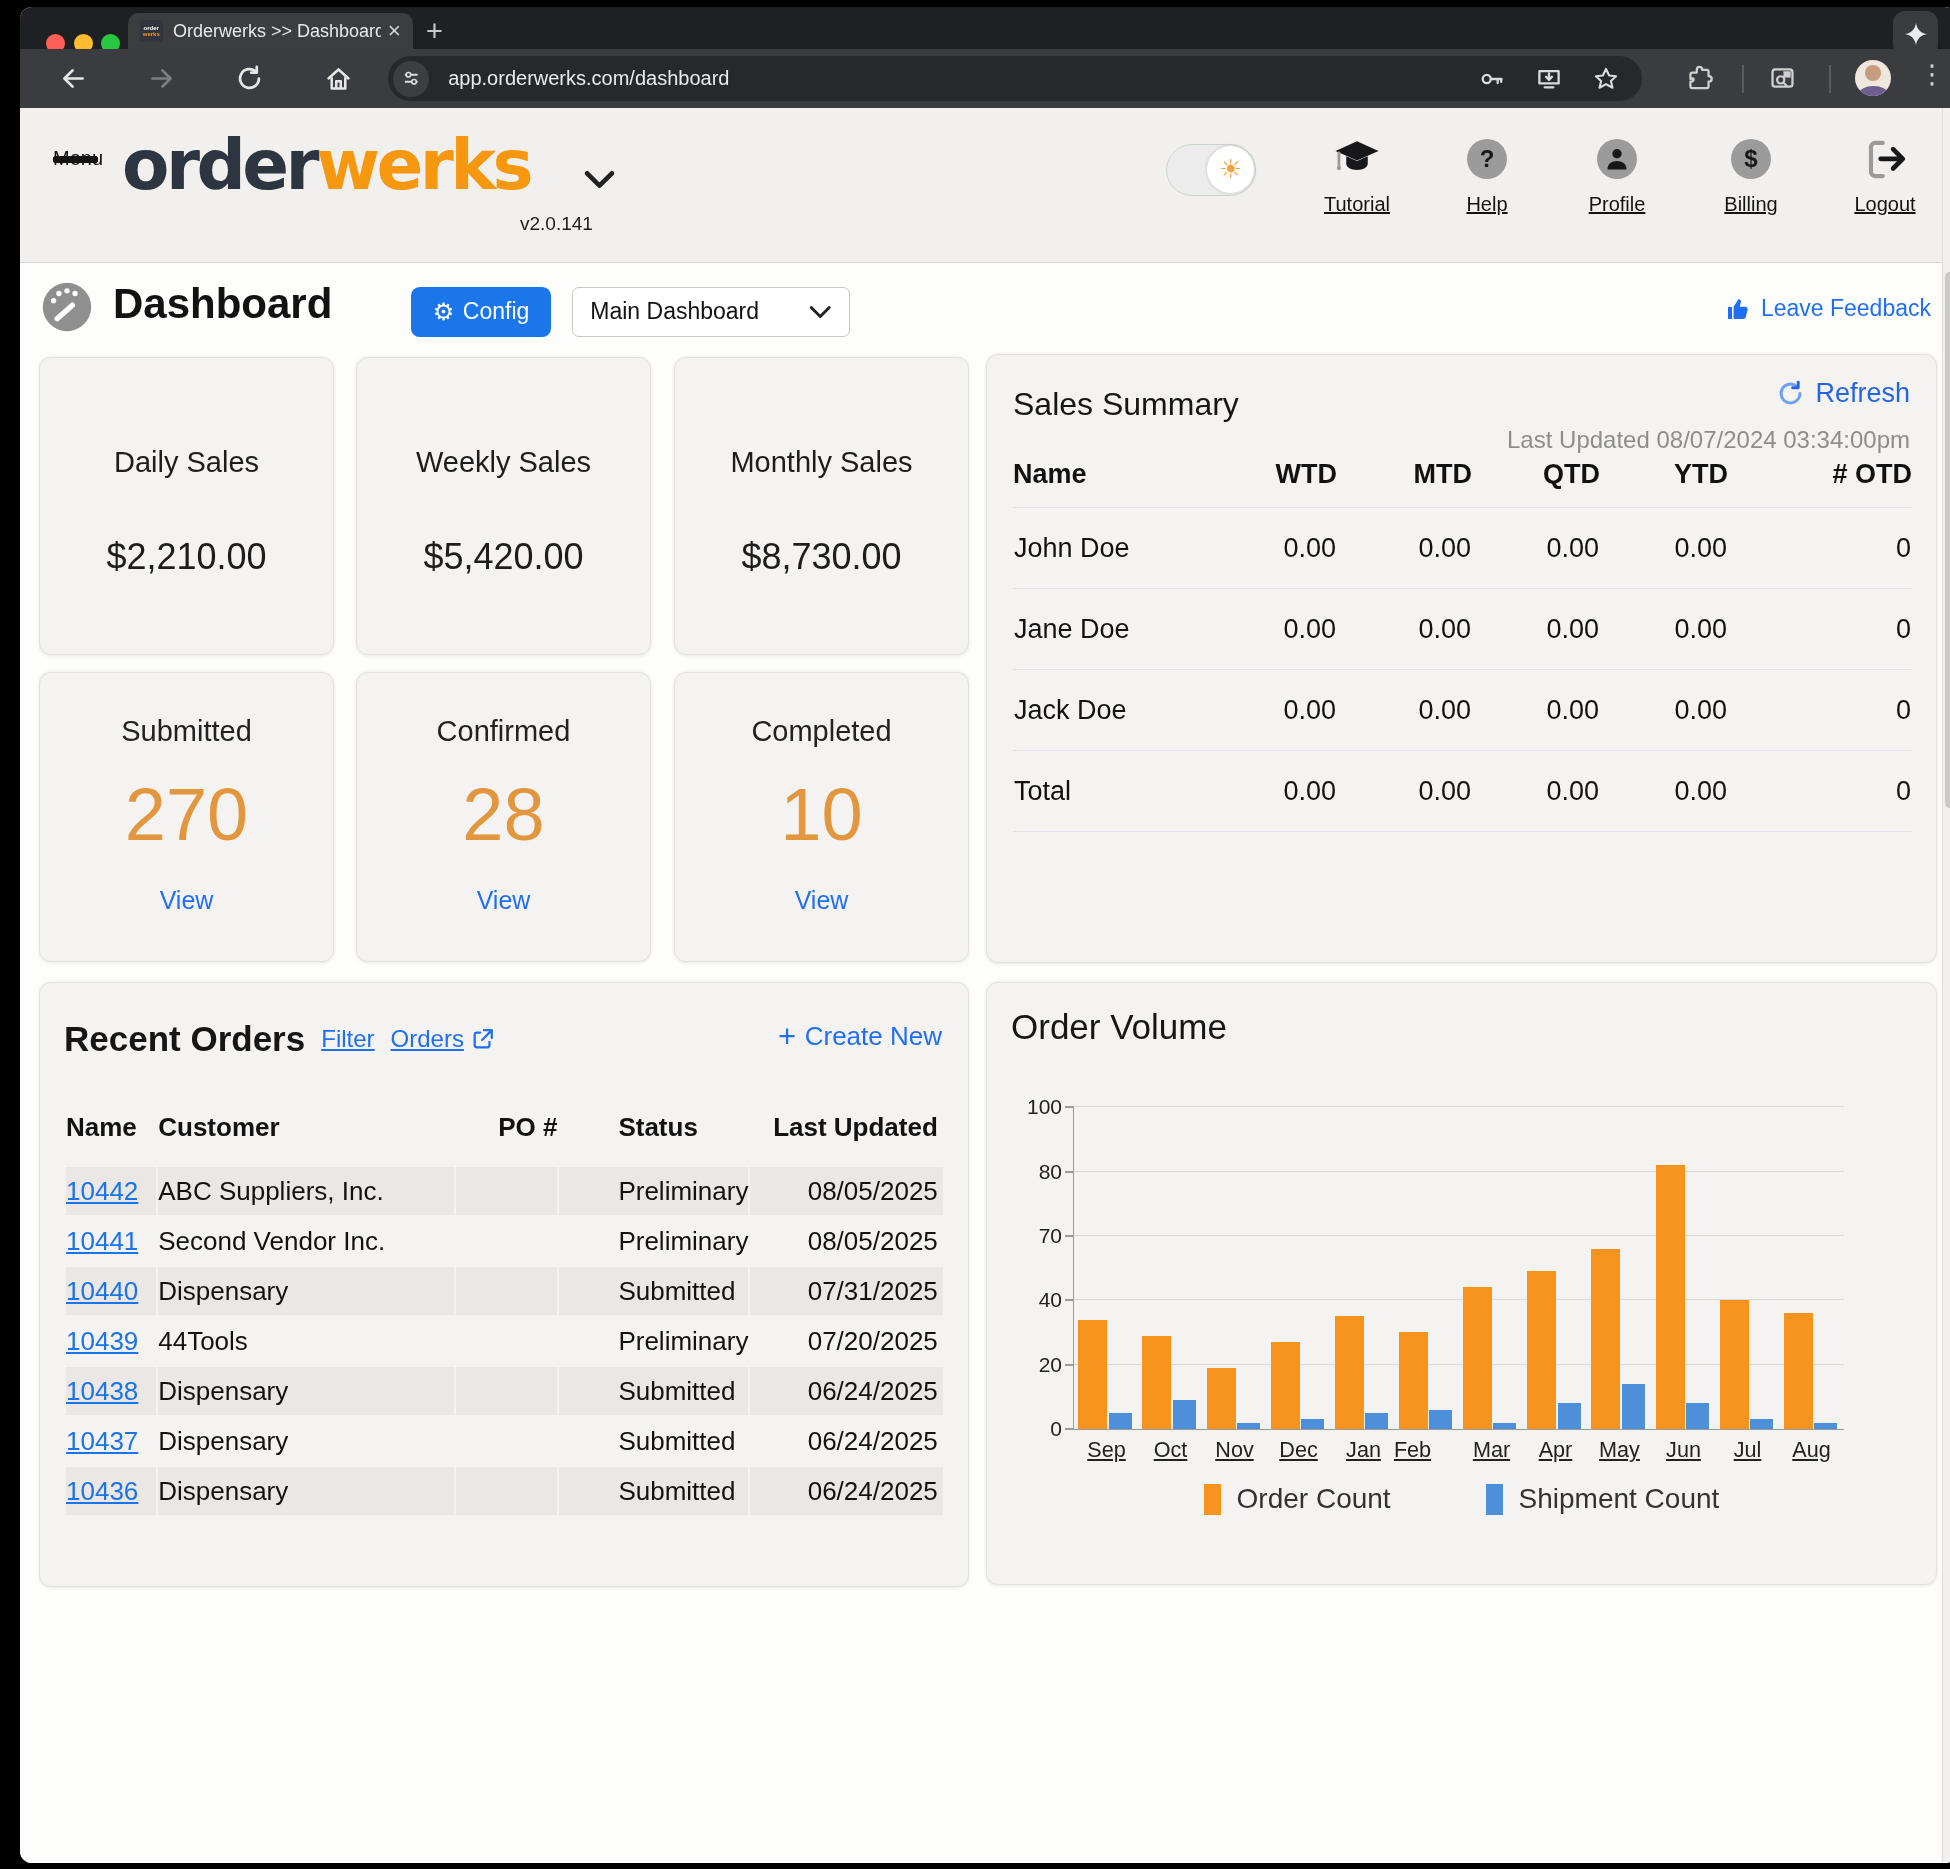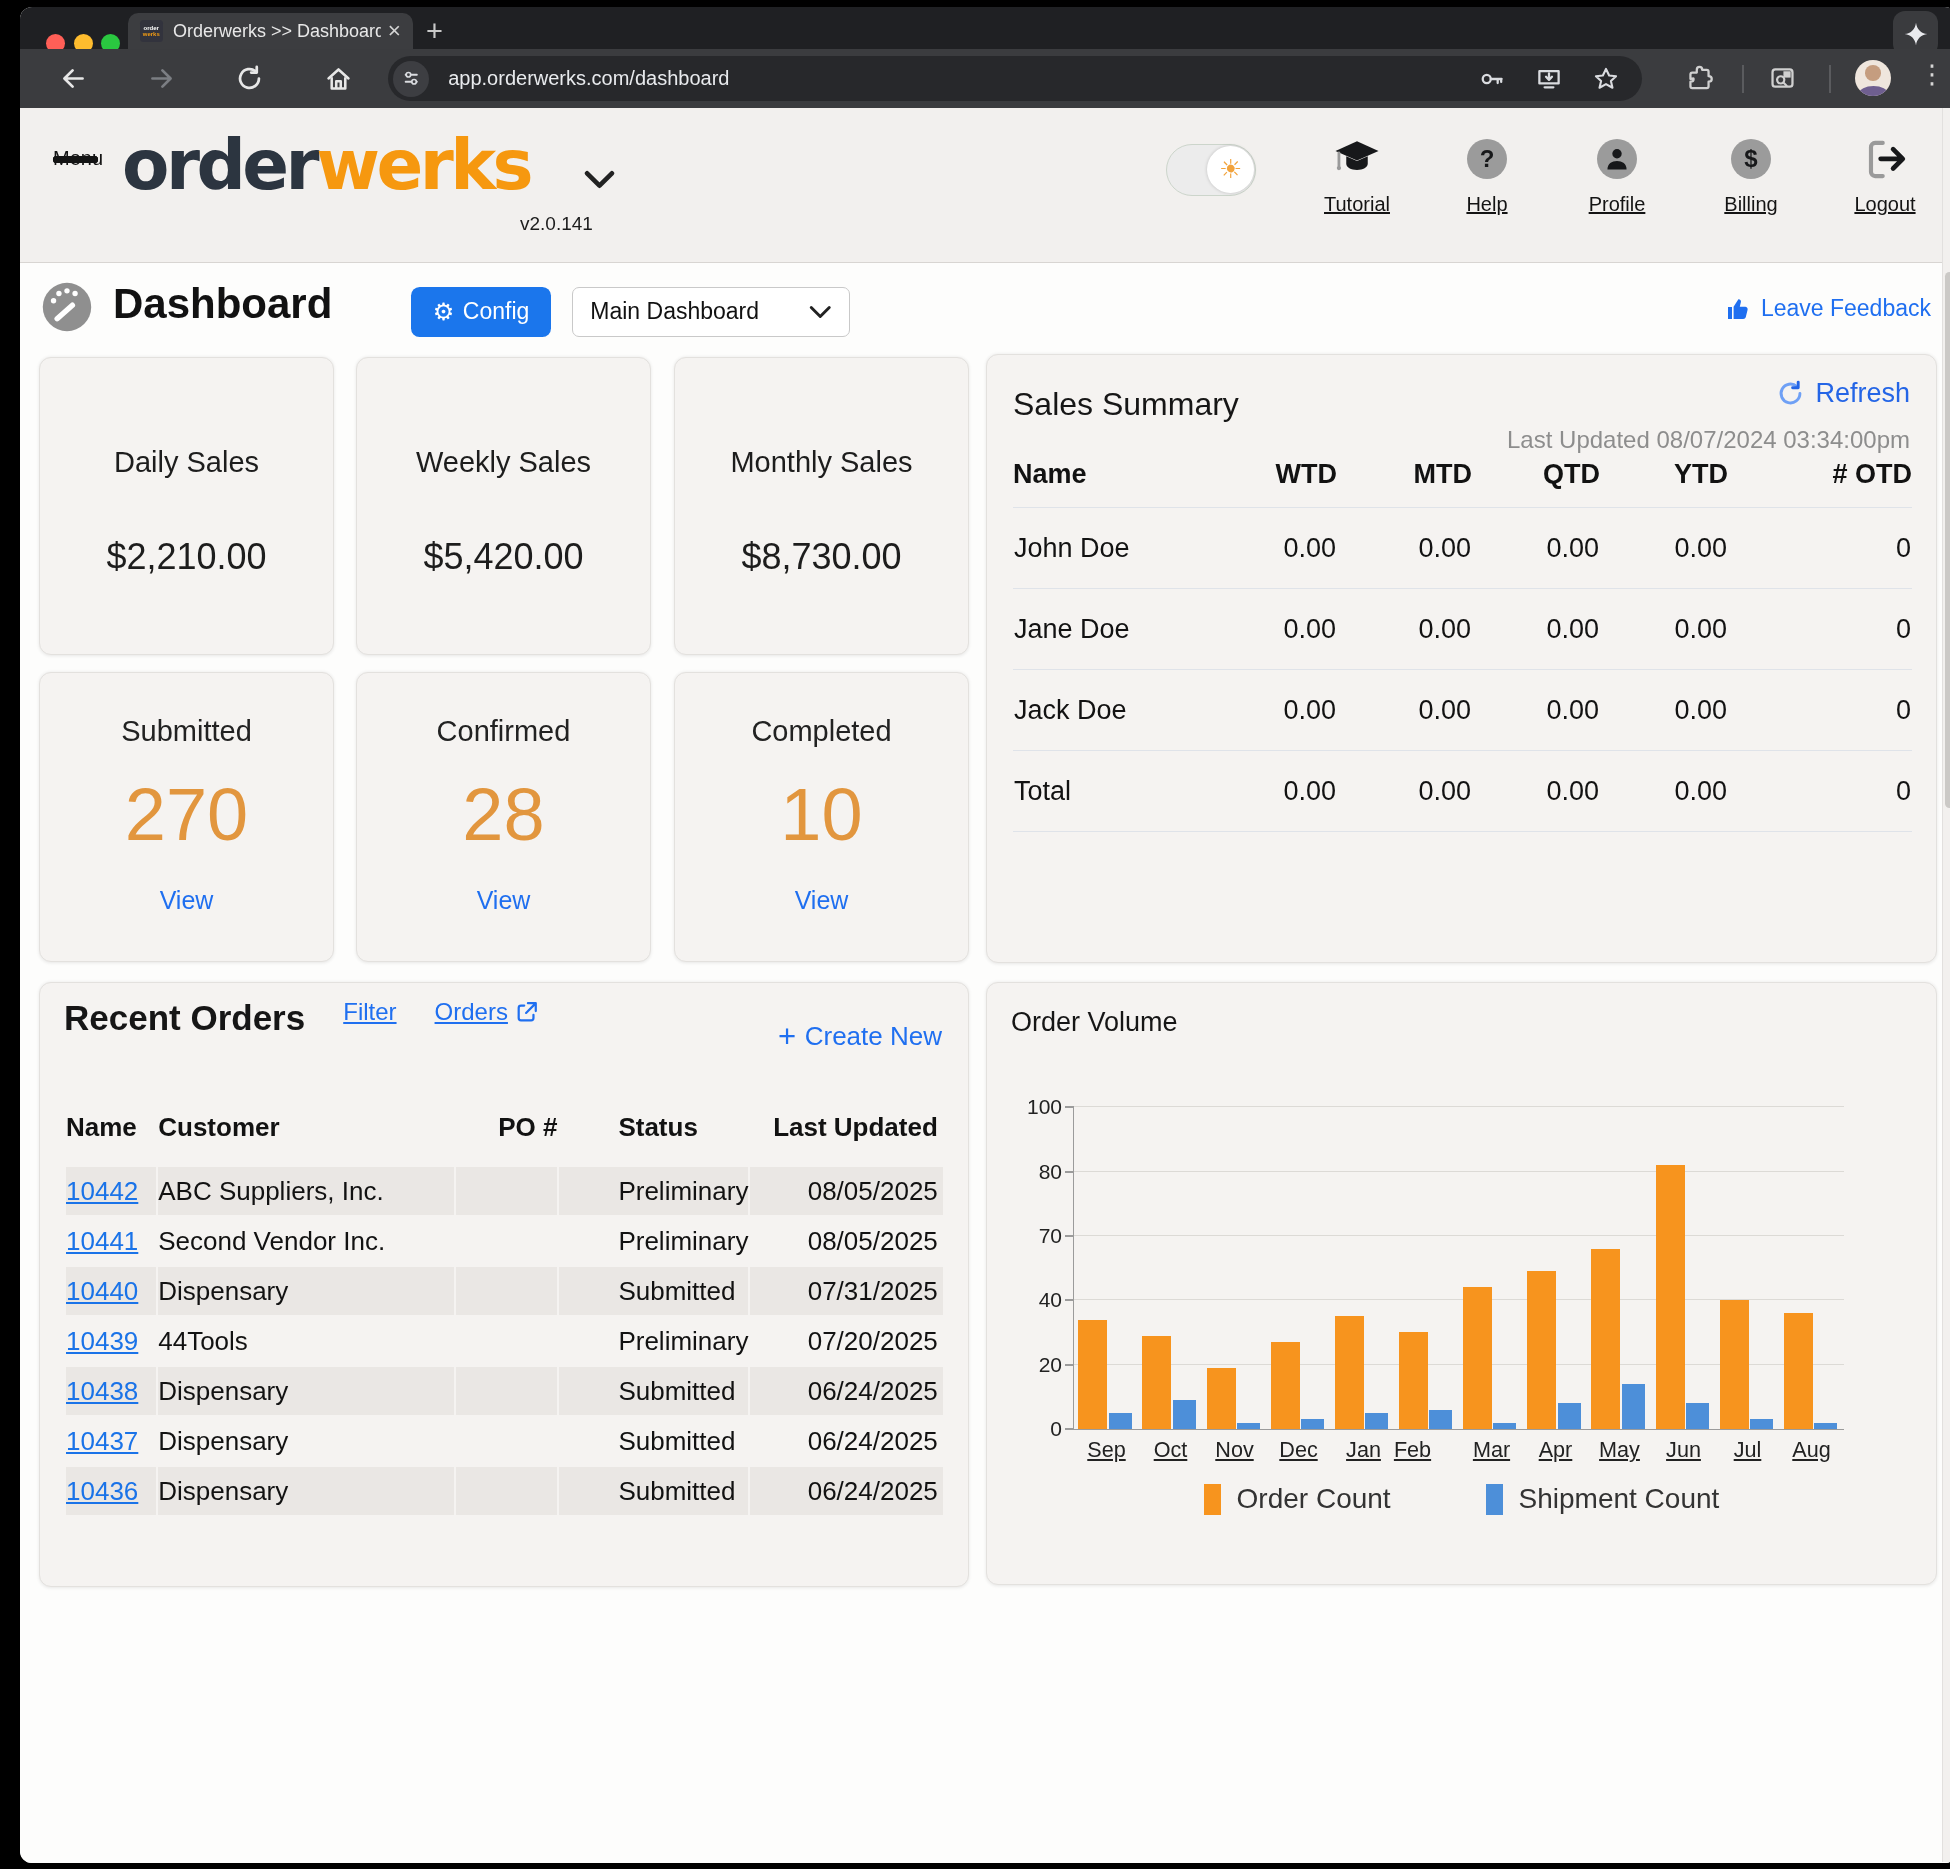--- a/index.html
+++ b/index.html
@@ -74,40 +74,40 @@
   .last-updated{position:absolute;right:26px;top:71px;font-size:24px;color:#8d8d8d;}
   .ss-table{position:absolute;left:26px;top:104px;width:899px;border-collapse:collapse;font-size:27px;color:#121212;}
   .ss-table th{font-weight:bold;text-align:right;padding:0 0 17.3px 0;}
   .ss-table th:first-child{text-align:left;}
   .ss-table td{text-align:right;height:78px;border-top:0.9px solid #dfe3e9;}
   .ss-table td:first-child{text-align:left;}
   .ss-table tr.last td{border-bottom:0.9px solid #dfe3e9;}
 
   
   .orders-panel{left:19px;top:718px;width:930px;height:605px;padding:0 24px;}
-  .ro-head{position:absolute;left:24px;top:15px;display:flex;align-items:flex-start;gap:38px;}
+  .ro-head{position:absolute;left:24px;top:36px;display:flex;align-items:center;gap:16px;}
   .ro-title{font-size:35px;font-weight:600;color:#161616;}
   .link{color:#1f6ff0;text-decoration:underline;font-size:24px;}
   .orders-link{display:inline-flex;align-items:center;gap:7px;}
   .create-new{position:absolute;right:26px;top:38px;display:flex;align-items:center;gap:8.6px;color:#1f6ff0;font-size:26px;}
   .create-new .plus{font-size:31px;font-weight:300;line-height:17.3px;}
   .ro-table{position:absolute;left:24px;top:111px;width:881px;border-collapse:separate;border-spacing:2.6px 2.6px;font-size:26px;color:#121212;}
   .ro-table th{font-weight:bold;text-align:left;padding:15.6px 0 22.5px 0;}
   .ro-table td{height:48px;padding:0;}
   .ro-table tr.stripe td{background:#eae7e4;}
   .col-name{width:91px;}
   .col-cust{width:303px;}
   .col-po{width:104px;text-align:right!important;}
   .col-status{width:186px;padding-left:59px!important;box-sizing:border-box;}
   .col-upd{width:195px;text-align:right!important;padding-right:5.2px!important;box-sizing:border-box;}
   .order-link{color:#1a73e8;text-decoration:underline;}
 
   
   .volume-panel{left:966px;top:718px;width:951px;height:603px;}
-  .vol-title{position:absolute;left:24px;top:24px;font-size:27px;font-weight:500;color:#161616;}
+  .vol-title{position:absolute;left:24px;top:24px;font-size:35px;font-weight:500;color:#161616;}
   .plot{position:absolute;left:86px;top:124px;width:770px;height:322px;border-left:1.7px solid #9b9b9b;border-bottom:1.7px solid #9b9b9b;}
   .gridline{position:absolute;left:0;width:100%;height:0.9px;background:#dcdad6;}
   .ytick-label{position:absolute;right:10.4px;width:61px;text-align:right;font-size:21px;color:#222;}
   .ytick-mark{position:absolute;width:8.6px;height:1.7px;background:#9b9b9b;left:-8.6px;}
   .bar{position:absolute;bottom:0;}
   .month-label{position:absolute;top:330px;width:65px;text-align:center;font-size:21.6px;color:#222;text-decoration:underline;}
   .legend{position:absolute;left:0;top:500px;width:100%;display:flex;justify-content:center;gap:95px;}
   .legend-item{display:flex;align-items:center;gap:15.6px;font-size:28px;color:#333;}
   .swatch{width:17.3px;height:31px;}
 </style>

